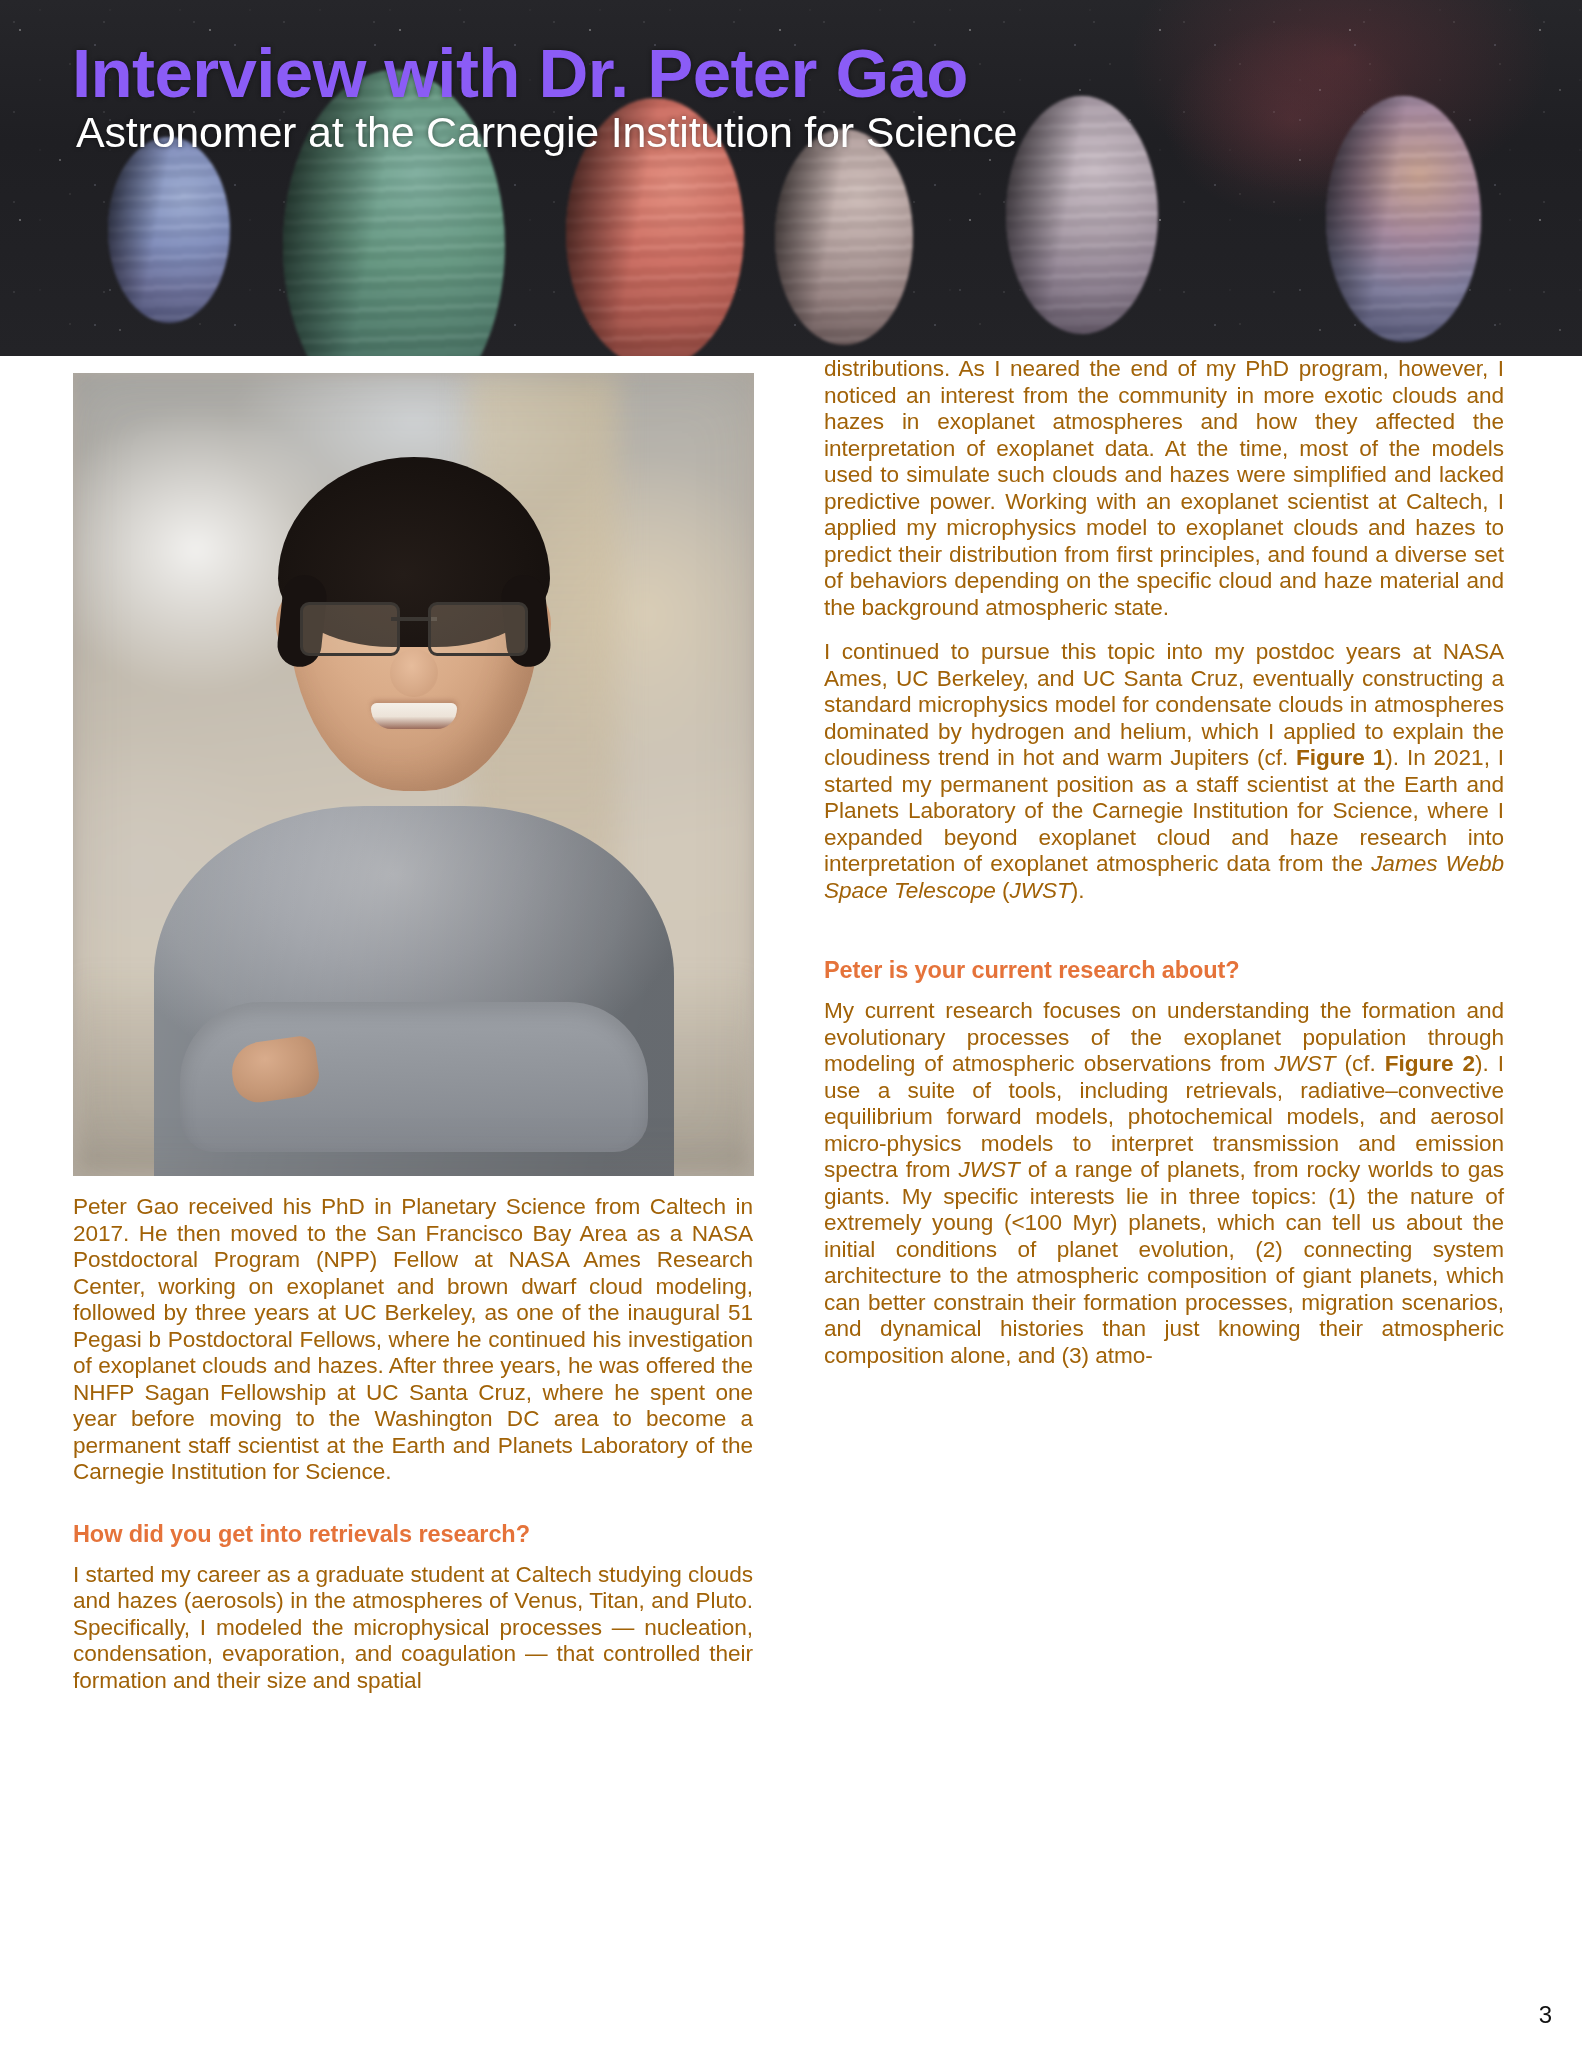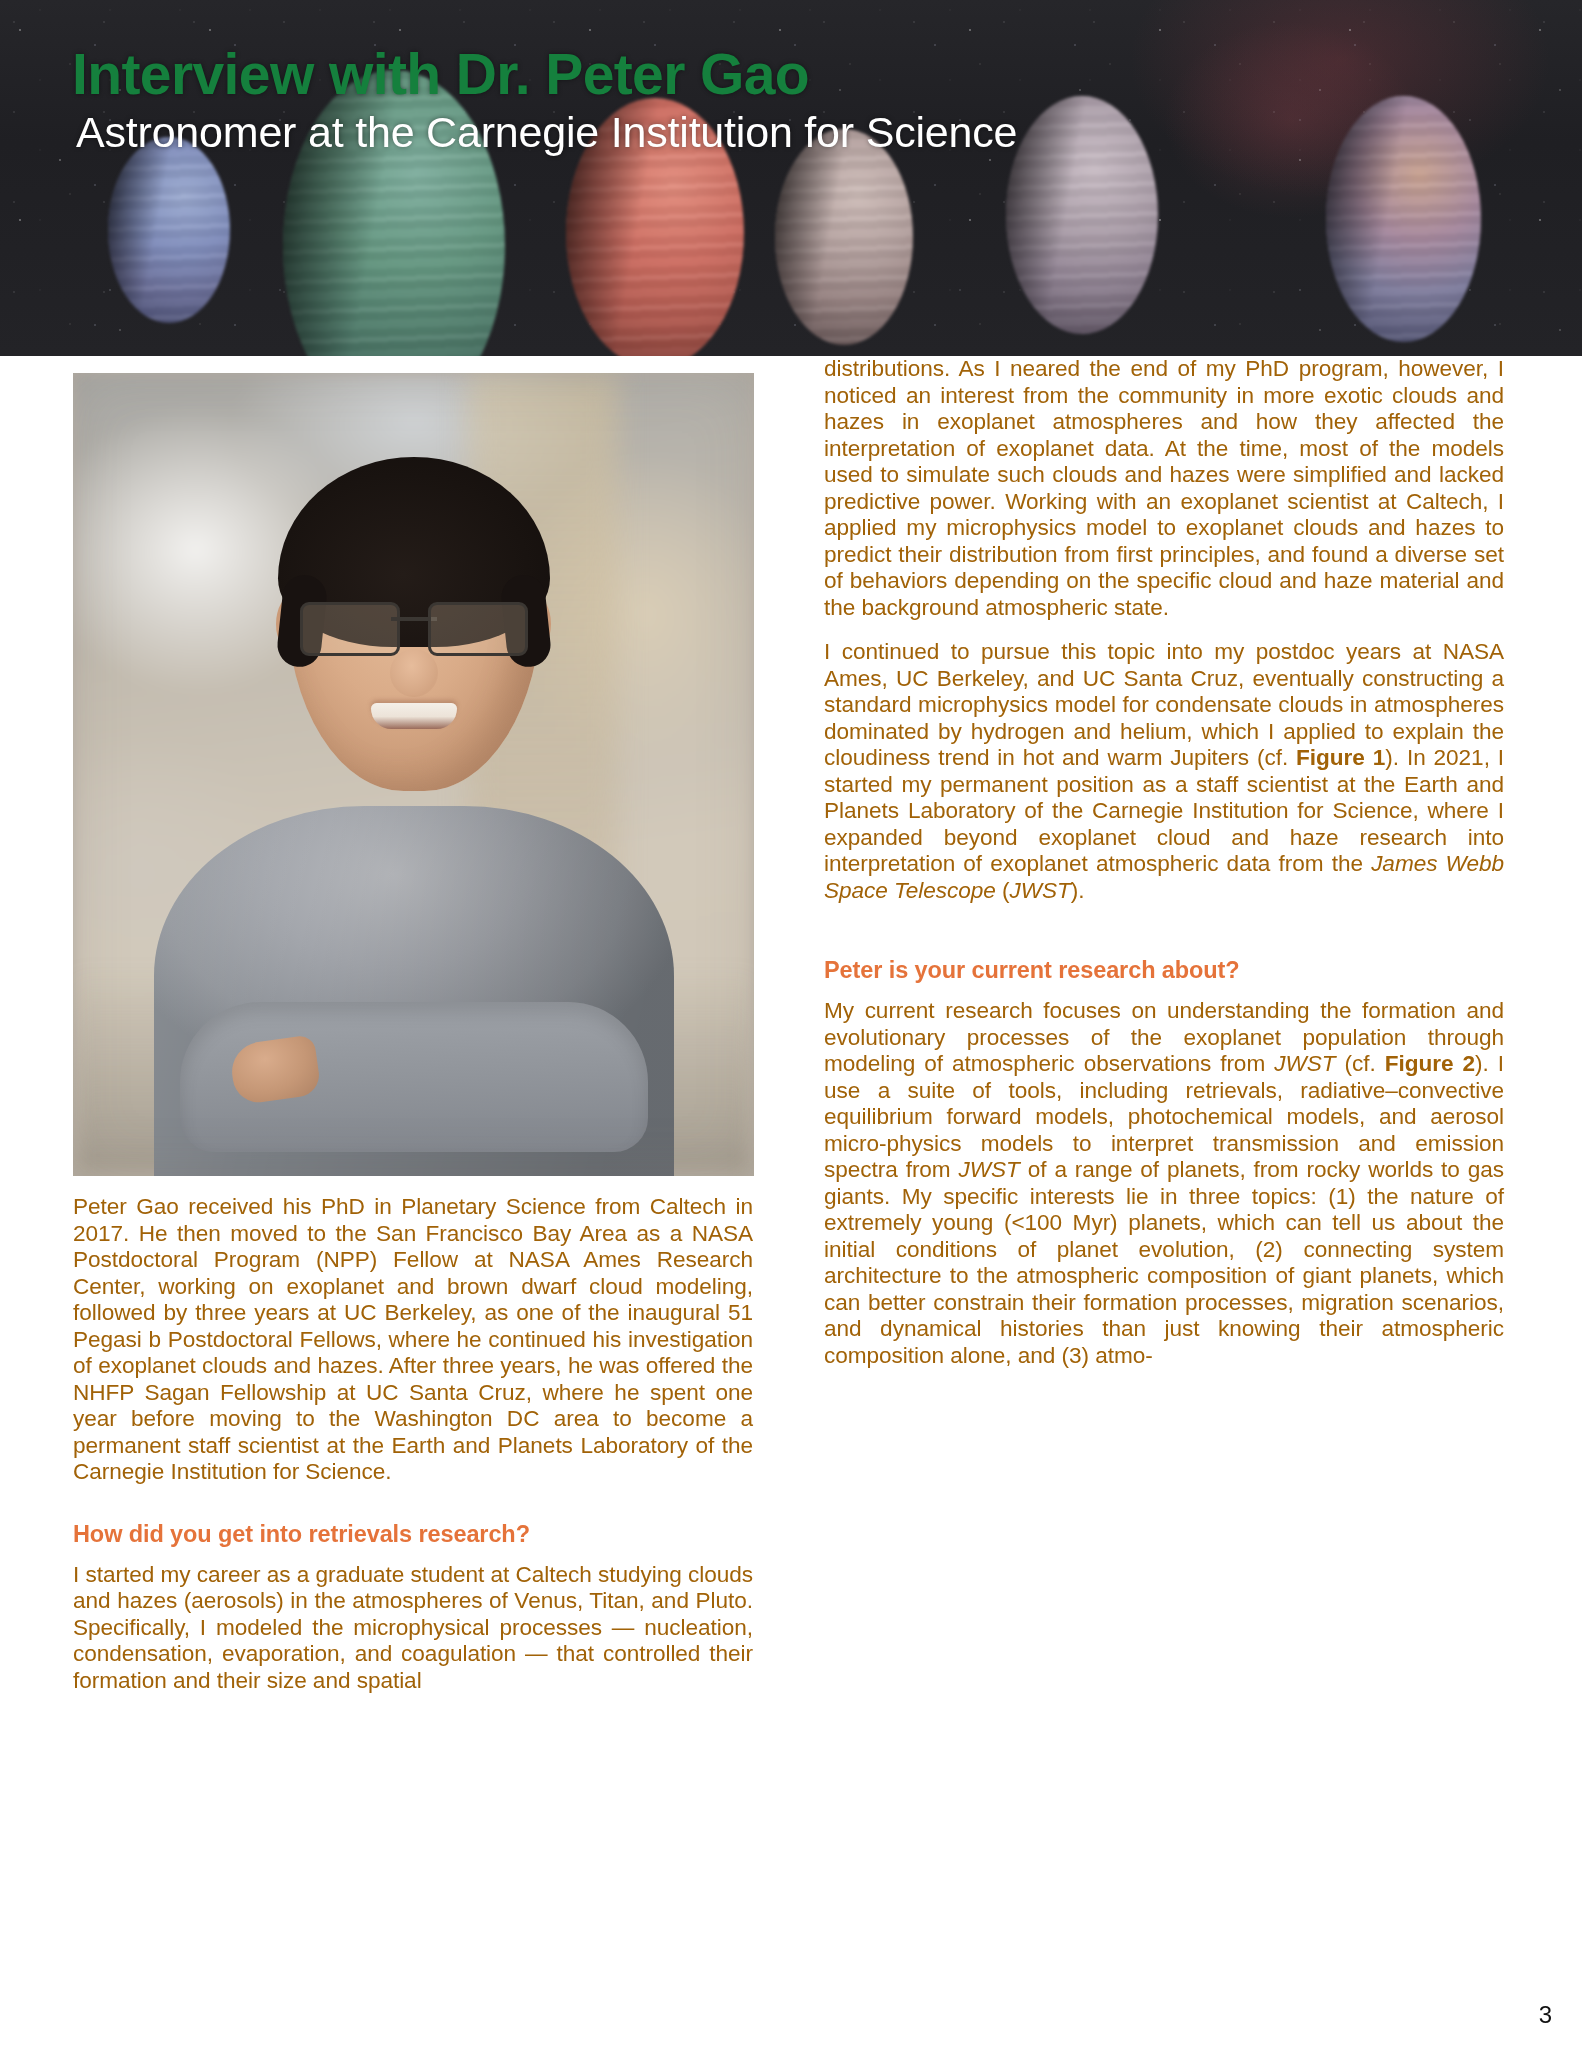--- a/index.html
+++ b/index.html
@@ -111,24 +111,24 @@
         background: radial-gradient(circle at 60% 32%, #c8a291 0%, #a5889d 34%, #7f7d9d 62%, #404360 100%); }
 
   #banner-text {
     position: absolute;
     left: 72px; top: 44px;
     z-index: 6;
     pointer-events: none;
   }
   #title {
     margin: 0;
-    font-size: 57px;
+    font-size: 69px;
     line-height: 60px;
     font-weight: 700;
-    color: #15803d;
+    color: #8b5cf6;
     letter-spacing: -0.6px;
     white-space: nowrap;
     text-shadow: 0 0 5px rgba(0,0,0,.45);
   }
   #subtitle {
     margin: 4px 0 0 4px;
     font-size: 43px;
     line-height: 48px;
     font-weight: 400;
     color: #ffffff;

